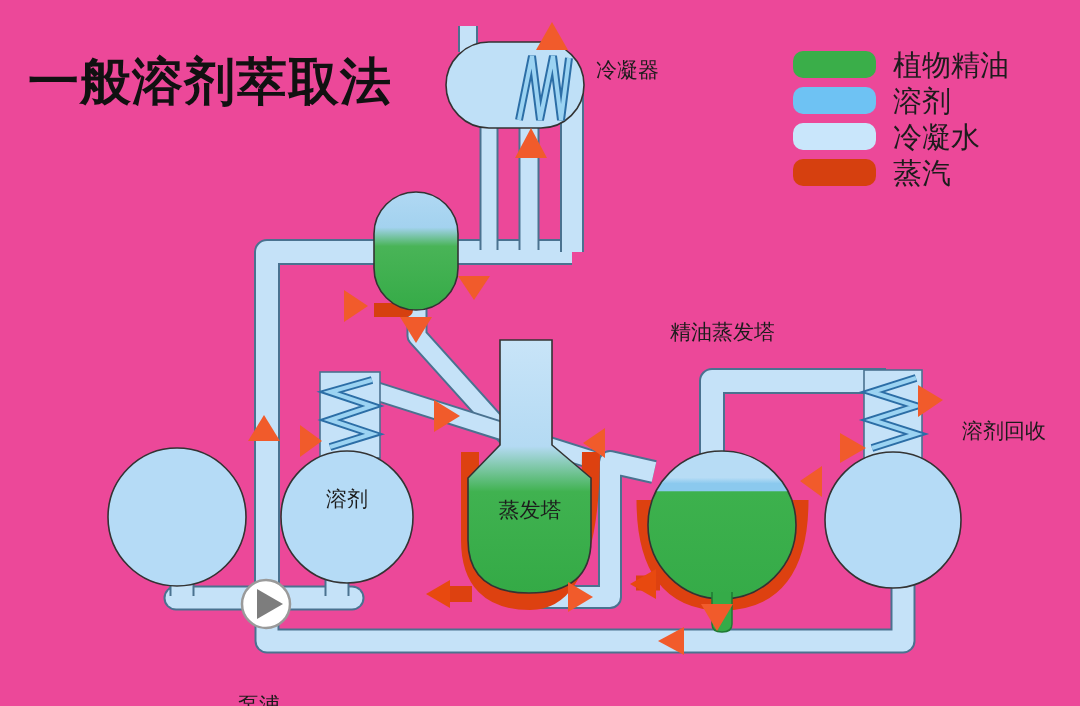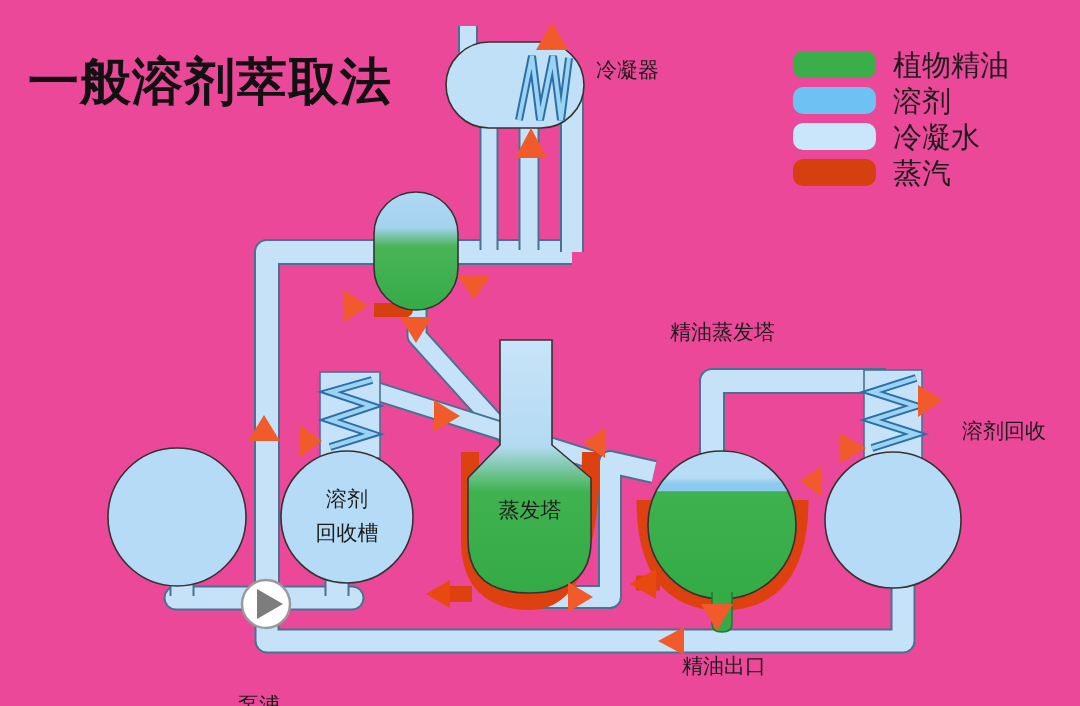--- a/index.html
+++ b/index.html
@@ -155,25 +155,23 @@
   <div class="lbl" style="left:670px;top:318px;">精油蒸发塔</div>
 
   <div class="lbl center" style="left:936px;top:414px;width:136px;">
     <div>溶剂回收</div>
   </div>
 
   <div class="lbl center" style="left:484px;top:486px;width:92px;margin-top:7px;">蒸发塔</div>
 
   <div class="lbl center" style="left:287px;top:482px;width:120px;">
     <div>溶剂</div>
-    <div>回收槽</div>
   </div>
 
   <div class="lbl" style="left:238px;top:651px;margin-top:40px;">泵浦</div>
-  <div class="lbl" style="left:682px;top:652px;">精油出口</div>
 
   <div>
     <div class="legend-swatch" style="top: 51px; background: rgb(58, 174, 73);"></div>
     <div class="legend-label" style="top:46px;">植物精油</div>
     <div class="legend-swatch" style="top: 87px; background: rgb(110, 194, 243);"></div>
     <div class="legend-label" style="top:82px;">溶剂</div>
     <div class="legend-swatch" style="top: 123px; background: rgb(201, 230, 251);"></div>
     <div class="legend-label" style="top:118px;">冷凝水</div>
     <div class="legend-swatch" style="top: 159px; background: rgb(214, 64, 15);"></div>
     <div class="legend-label" style="top:154px;text-align:right;">蒸汽</div>

